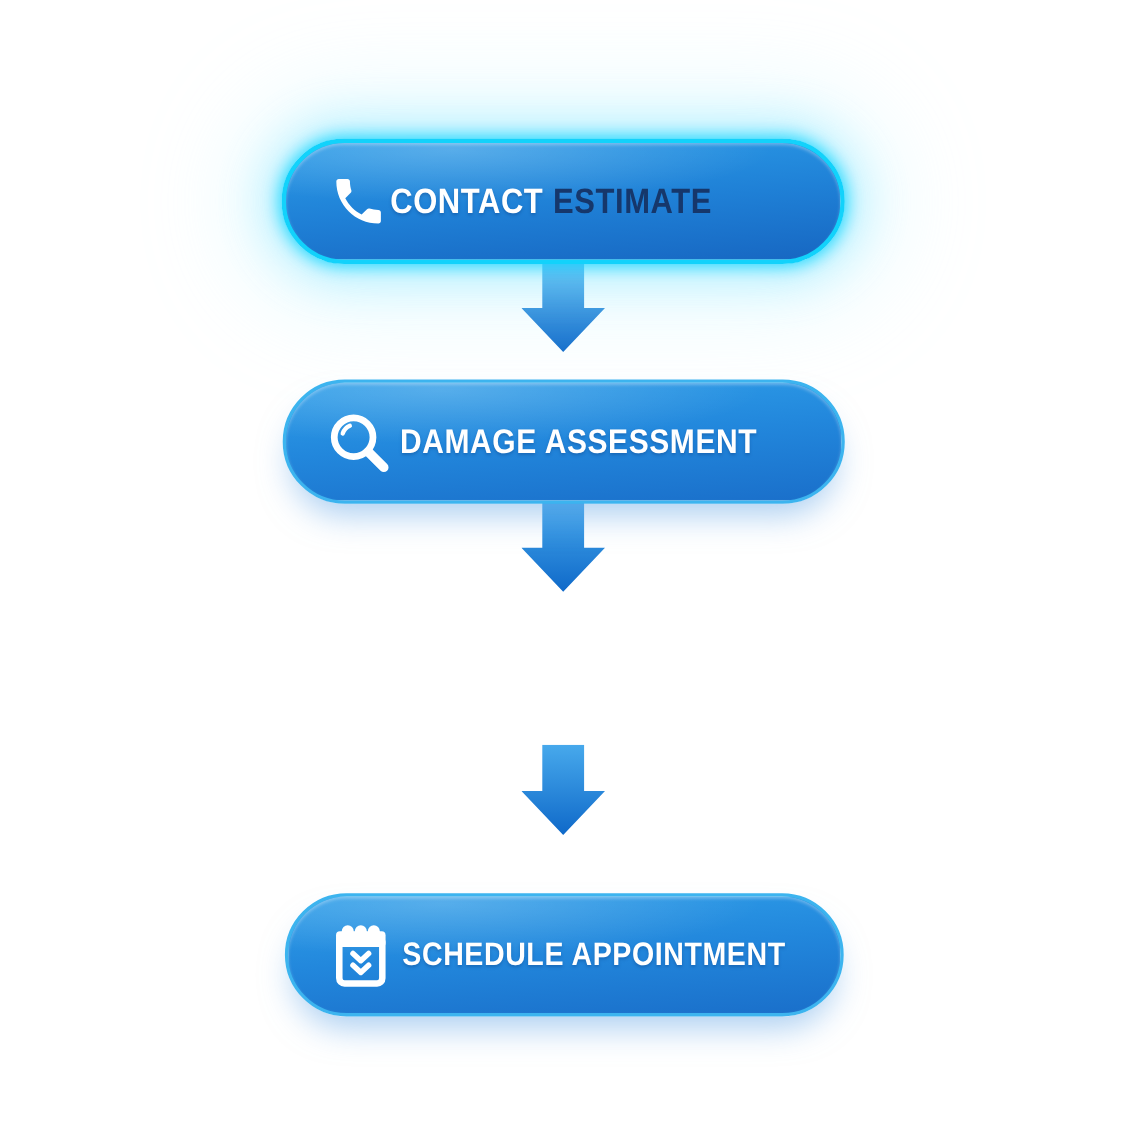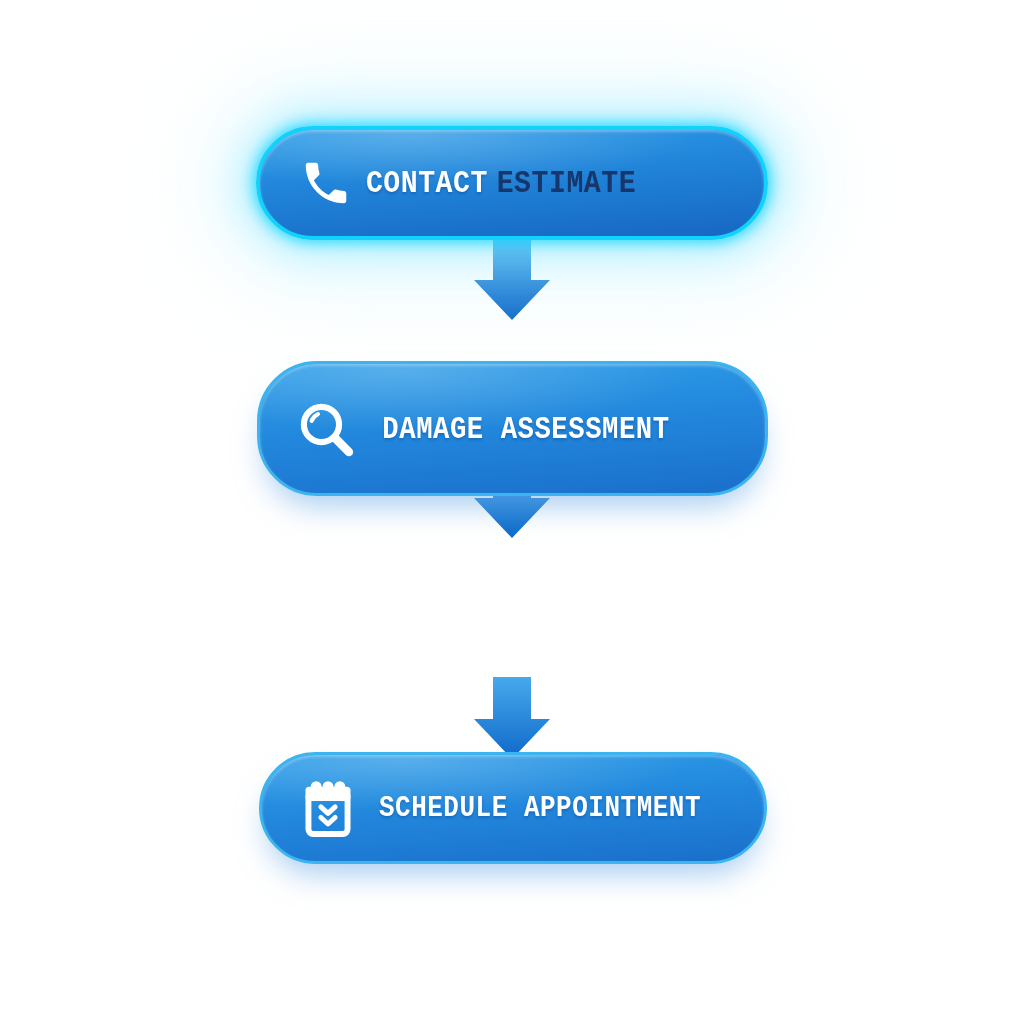--- a/index.html
+++ b/index.html
@@ -15,21 +15,20 @@
     overflow: hidden;
     font-family: "Liberation Sans", sans-serif;
   }
 
   
   .step {
     position: absolute;
     border-radius: 60px;
     box-sizing: border-box;
     z-index: 2;
-    font-family: Liberation Mono, monospace;
   }
   .step-default {
     border: 3px solid #3cb4ef;
     background:
       radial-gradient(120% 95% at 28% 6%, rgba(255,255,255,0.20) 0%, rgba(255,255,255,0) 48%),
       linear-gradient(176deg, #2f9fe9 0%, #2287dc 48%, #1a6fca 100%);
     box-shadow:
       0 18px 30px -8px rgba(100,165,230,0.55),
       inset 0 2px 3px rgba(255,255,255,0.30);
   }
@@ -38,23 +37,23 @@
     background:
       radial-gradient(120% 95% at 30% 6%, rgba(255,255,255,0.22) 0%, rgba(255,255,255,0) 48%),
       linear-gradient(176deg, #2b9ce8 0%, #1f80d6 52%, #1767c2 100%);
     box-shadow:
       0 0 14px 3px rgba(0,210,255,0.75),
       0 0 40px 16px rgba(110,226,255,0.42),
       0 0 85px 45px rgba(180,240,255,0.28),
       inset 0 2px 3px rgba(255,255,255,0.30);
   }
   .step1 { left: 256px; top: 126px; width: 512px; height: 114px; }
-  .step2 { left: 257px; top: 345px; width: 511px; height: 135px; margin-top: 16px; }
+  .step2 { left: 257px; top: 345px; width: 511px; height: 113px; }
   .step3 { left: 258px; top: 565px; width: 510px; height: 113px; }
-  .step4 { left: 259px; top: 752px; width: 508px; height: 112px; }
+  .step4 { left: 259px; top: 812px; width: 508px; height: 112px; }
 
   
   .icon-wrap {
     position: absolute;
     left: 32px;
     top: 50%;
     transform: translateY(-50%);
     width: 68px;
     height: 68px;
     display: flex;

